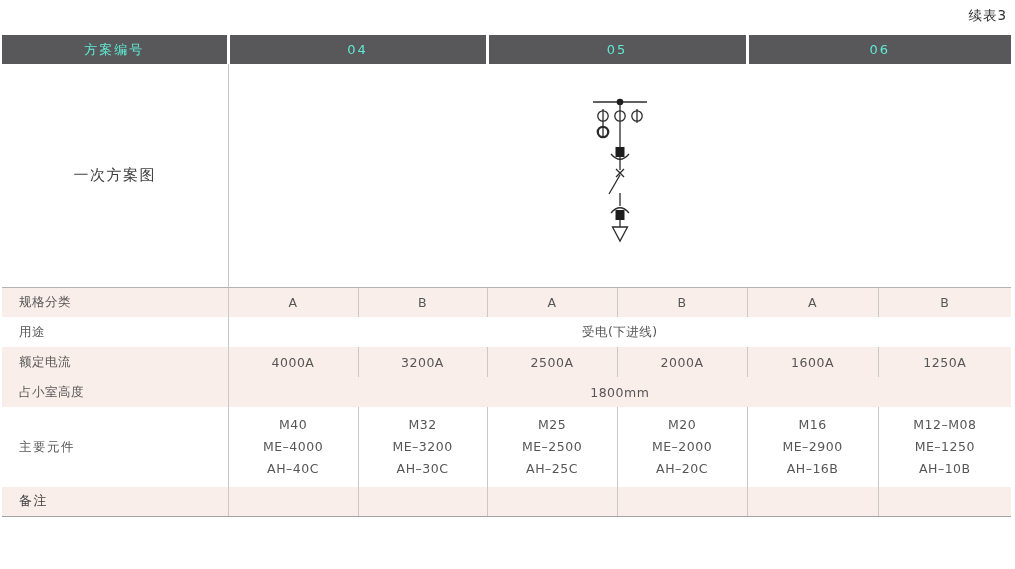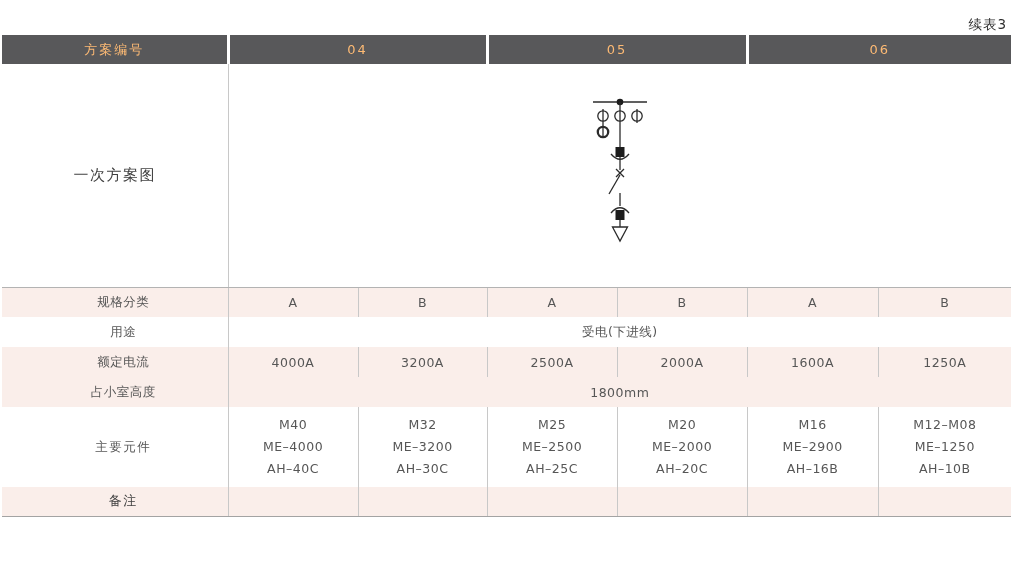--- a/index.html
+++ b/index.html
@@ -5,41 +5,41 @@
   * { box-sizing: border-box; }
   html,body { margin:0; padding:0; background:#fff; }
   .page {
     position: relative;
     width: 1015px; height: 569px;
     background: #ffffff;
     font-family: "DejaVu Sans", "Liberation Sans", sans-serif;
     overflow: hidden;
   }
   .cont-label {
-    position: absolute; top: 16px; right: 8px;
+    position: absolute; top: 7px; right: 8px;
     font-size: 13.5px; color: #2e2e2e; letter-spacing: 1px;
   }
   table.spec {
     position: absolute; top: 35px; left: 2px;
     width: 1009px;
     border-collapse: collapse; table-layout: fixed;
   }
   th, td { padding: 0; margin: 0; font-weight: normal; text-align: center; vertical-align: middle; }
   
   thead th {
-    background: #58585a; color: #fdba74;
+    background: #58585a; color: #5eead4;
     font-size: 13px; letter-spacing: 2px; height: 29px;
   }
   thead th.sep { border-left: 3px solid #ffffff; }
   
   tr.diagram-row td { height: 223px; background: #fff; border-bottom: 1px solid #b3b3b3; }
   tr.diagram-row td.fig { vertical-align: top; }
   .sld { display: block; margin: 30px auto 0 auto; }
   
-  td.lbl { text-align: center; padding-left: 17px; font-size: 13px; color: #3f3f3f; letter-spacing: 1.5px; }
+  td.lbl { text-align: left; padding-left: 17px; font-size: 13px; color: #3f3f3f; letter-spacing: 1.5px; }
   td.lblc { font-size: 15px; color: #3f3f3f; letter-spacing: 1.5px; }
   .vr { border-right: 1px solid #c8c8c8; }
   tr.pink td { background: #faeeea; }
   tr.attr td { height: 30px; font-size: 12.5px; color: #565656; letter-spacing: 0.5px; }
   tr.components td { height: 80px; font-size: 12.5px; color: #565656; }
   .comp-line { line-height: 22px; letter-spacing: 0.5px; }
   tr.remark td { height: 29px; border-bottom: 1px solid #a3a3a3; }
   svg .ln { stroke: #2b2b2b; stroke-width: 1.3; fill: none; }
   svg .bold { stroke-width: 2.3; }
   svg .fillblk { fill: #1c1c1c; stroke: none; }

